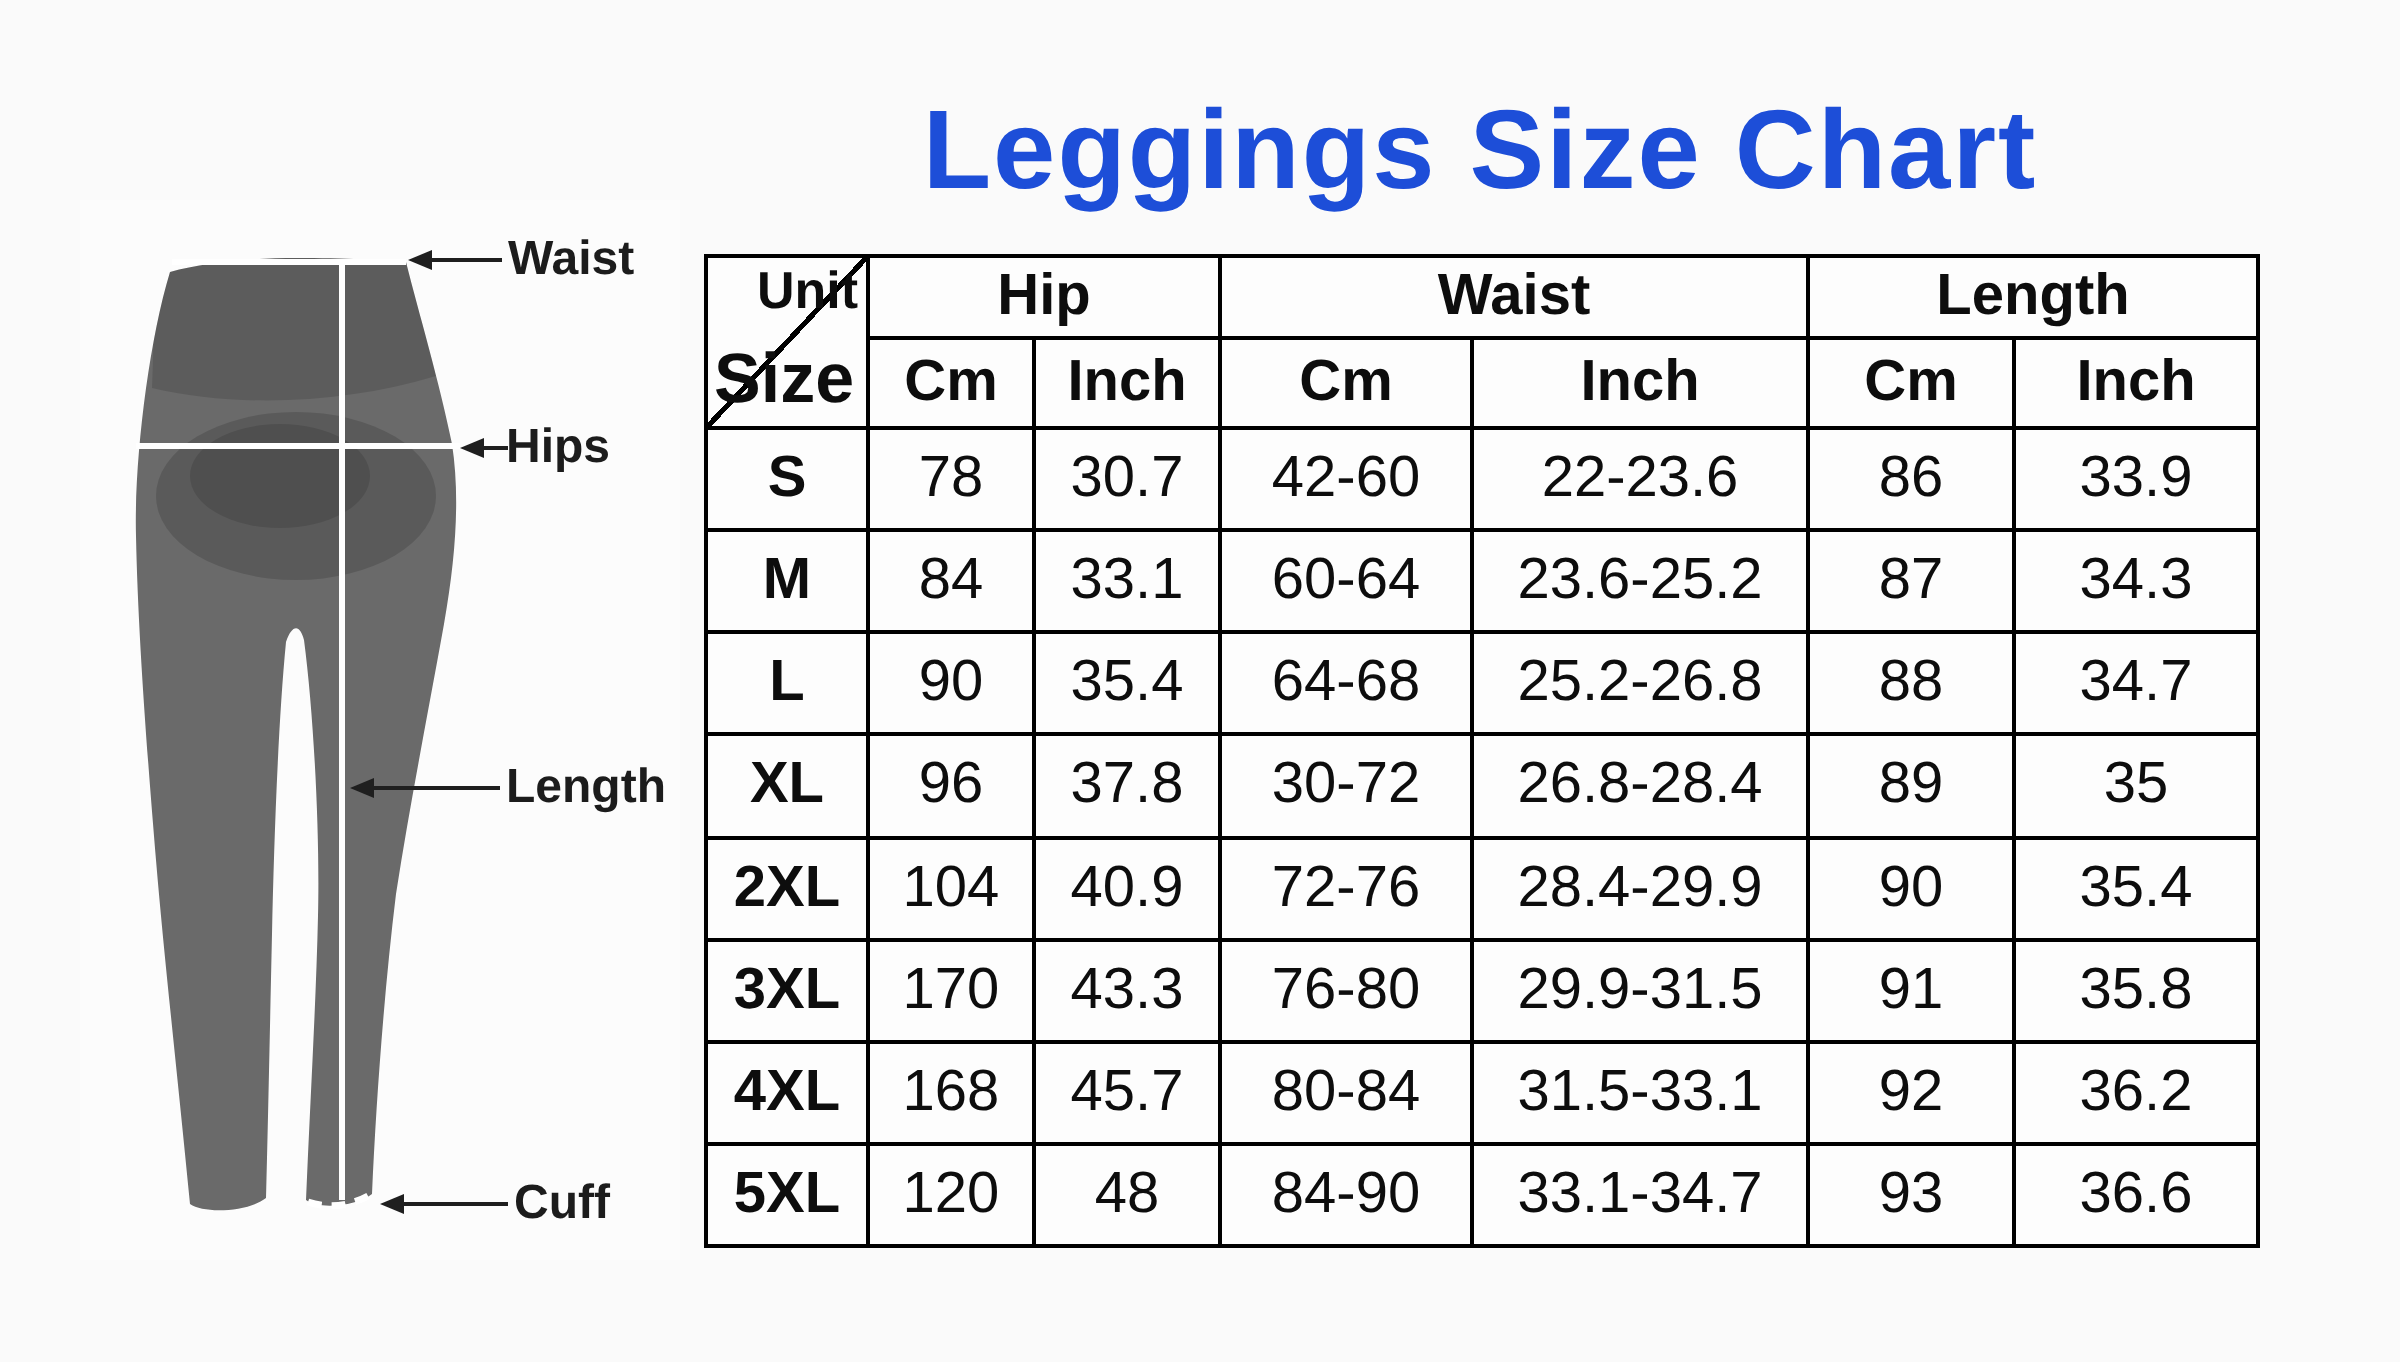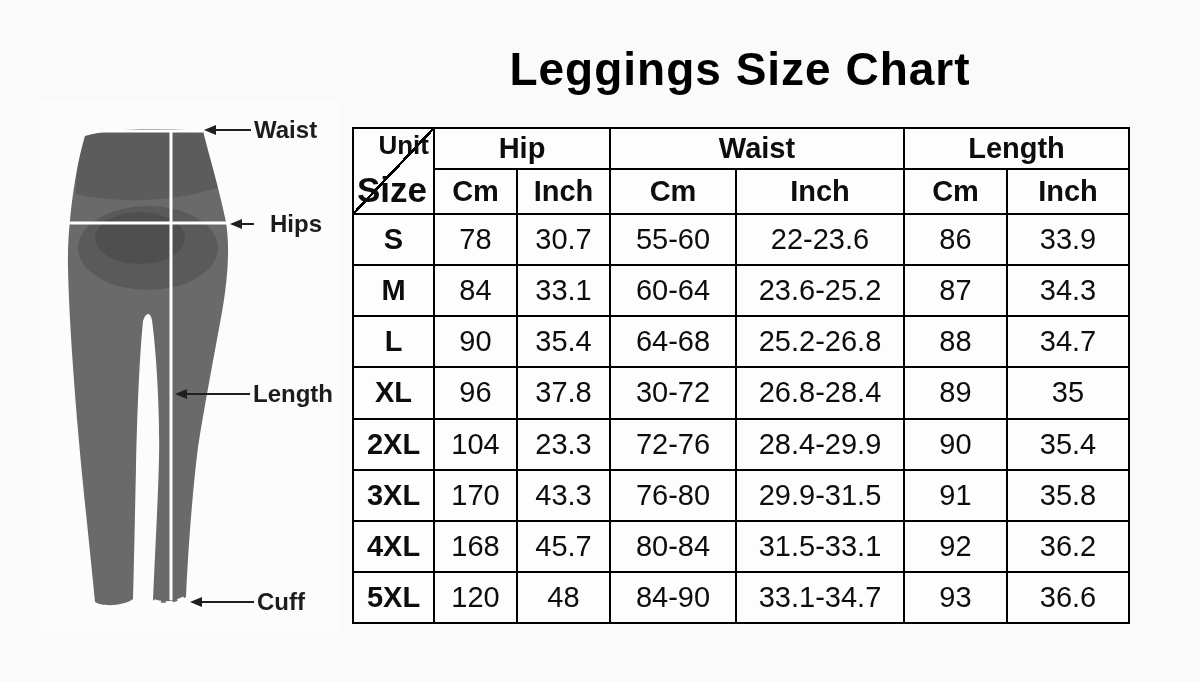--- a/index.html
+++ b/index.html
@@ -5,32 +5,32 @@
   html,body{margin:0;padding:0;}
   body{
     width:1200px;height:681px;position:relative;overflow:hidden;
     background:#fafafa;
     font-family:"Liberation Sans","DejaVu Sans",sans-serif;
     color:#0d0d0d;
   }
   
   .title{
     position:absolute;left:352px;top:42px;width:776px;
-    text-align:center;font-size:46px;font-weight:bold;letter-spacing:1px;
-    color:#000000;
+    text-align:center;font-size:56px;font-weight:bold;letter-spacing:1px;
+    color:#1d4ed8;
   }
   
   .illustration{position:absolute;left:40px;top:100px;width:300px;height:545px;}
   .illustration svg{position:absolute;left:0;top:0;}
   .diag-label{
     position:absolute;font-weight:bold;font-size:24px;color:#1c1c1c;
     white-space:nowrap;line-height:1;
   }
   .lbl-waist{left:214px;top:18px;}
-  .lbl-hips{left:230px;top:112px;}
+  .lbl-hips{left:213px;top:112px;}
   .lbl-length{left:213px;top:282px;}
   .lbl-cuff{left:217px;top:490px;}
   
   .table-wrap{position:absolute;left:352px;top:127px;}
   table.size-table{
     border-collapse:collapse;table-layout:fixed;
     width:776px;height:497px;background:#fdfdfd;
   }
   .size-table th,.size-table td{
     border:2px solid #000;text-align:center;vertical-align:middle;
@@ -164,21 +164,21 @@
         <th>Inch</th>
         <th>Cm</th>
         <th>Inch</th>
       </tr>
     </thead>
     <tbody>
       <tr>
         <th>S</th>
         <td>78</td>
         <td>30.7</td>
-        <td>55-60</td>
+        <td>42-60</td>
         <td>22-23.6</td>
         <td>86</td>
         <td>33.9</td>
       </tr>
       <tr>
         <th>M</th>
         <td>84</td>
         <td>33.1</td>
         <td>60-64</td>
         <td>23.6-25.2</td>
@@ -199,21 +199,21 @@
         <td>96</td>
         <td>37.8</td>
         <td>30-72</td>
         <td>26.8-28.4</td>
         <td>89</td>
         <td>35</td>
       </tr>
       <tr>
         <th>2XL</th>
         <td>104</td>
-        <td>23.3</td>
+        <td>40.9</td>
         <td>72-76</td>
         <td>28.4-29.9</td>
         <td>90</td>
         <td>35.4</td>
       </tr>
       <tr>
         <th>3XL</th>
         <td>170</td>
         <td>43.3</td>
         <td>76-80</td>

